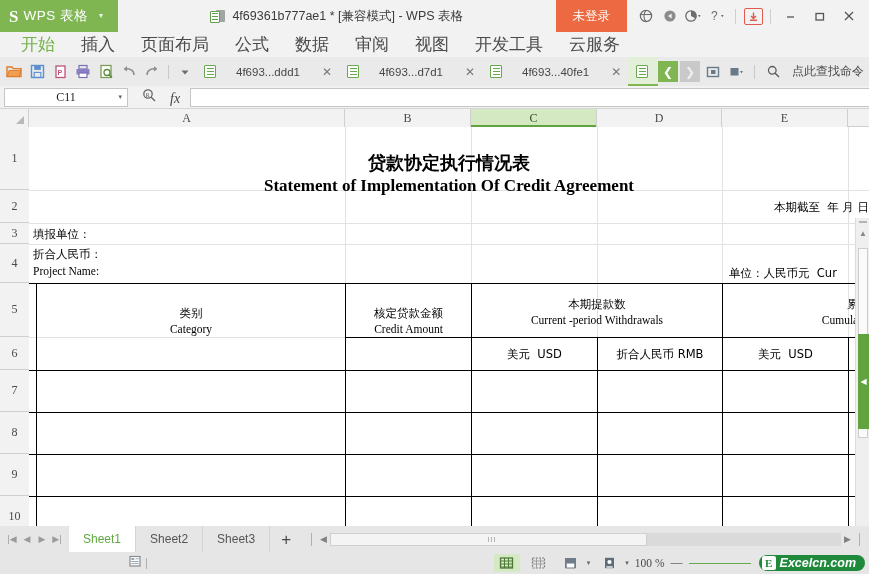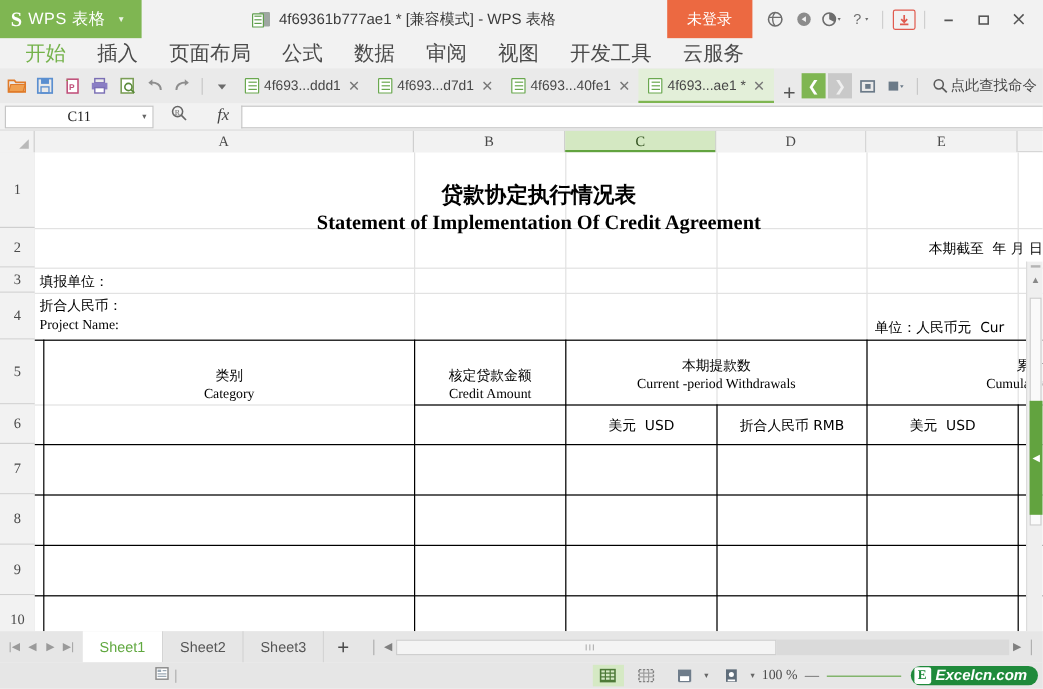--- a/index.html
+++ b/index.html
@@ -93,21 +93,21 @@
     background: #eaeaea; display: flex; align-items: center;
   }
   .qa-icons { display: flex; align-items: center; gap: 1px; padding-left: 3px; }
   .qa-btn {
     width: 22px; height: 22px; display: flex; align-items: center;
     justify-content: center;
   }
   .qa-sep { width: 1px; height: 14px; background: #c8c8c8; margin: 0 4px; }
   .filetabs { display: flex; align-items: flex-end; height: 29px; flex: 1; overflow: hidden; }
   .ftab {
-    height: 29px; display: flex; align-items: center; gap: 4px;
+    height: 29px; display: flex; align-items: center; gap: 20px;
     padding: 0 7px 0 8px; font-size: 11.5px; color: #474747;
     position: relative; white-space: nowrap;
   }
   .ftab.active { background: #e3efd9; }
   .ftab.active:after {
     content: ""; position: absolute; left: 0; bottom: 0; width: 100%;
     height: 2px; background: #7fb652;
   }
   .ftab-ico {
     width: 12px; height: 13px; background: #fff;
@@ -122,41 +122,41 @@
   .ftab-plus { font-size: 18px; color: #555; padding: 0 8px; line-height: 1; }
   .qa-right { display: flex; align-items: center; padding-right: 5px; gap: 2px; }
   .navbtn {
     width: 20px; height: 21px; display: flex; align-items: center;
     justify-content: center; font-size: 12px; color: #fff;
   }
   .navbtn.prev { background: #7fb652; }
   .navbtn.next { background: #c9c9c9; color: #efefef; }
   .qa-right .qa-btn { color: #5b6b7b; }
   .findcmd {
-    display: flex; align-items: center; gap: 2px; font-size: 12px;
+    display: flex; align-items: center; gap: 12px; font-size: 12px;
     color: #4a4a4a; padding-left: 6px; white-space: nowrap;
   }
 
   
   .formulabar {
     position: absolute; top: 86px; left: 0; width: 869px; height: 23px;
     background: #f2f2f2; display: flex; align-items: center;
     border-bottom: 1px solid #d5d5d5;
   }
   .namebox {
     width: 124px; height: 19px; margin-left: 4px; background: #fff;
     border: 1px solid #c6c6c6; display: flex; align-items: center;
     justify-content: center; position: relative;
     font-family: "Liberation Serif", serif; font-size: 12px; color: #222;
   }
   .namebox .nb-caret {
     position: absolute; right: 5px; font-size: 7px; color: #666;
   }
   .fb-tools {
-    display: flex; align-items: center; gap: 24px; padding: 0 10px 0 14px;
+    display: flex; align-items: flex-end; gap: 13px; padding: 0 10px 0 14px;
   }
   .fx-label {
     font-family: "Liberation Serif", serif; font-style: italic;
     font-size: 14px; color: #444;
   }
   .fb-input {
     flex: 1; height: 19px; background: #fff; border: 1px solid #c6c6c6;
     border-right: none; margin-right: 0;
   }
 

